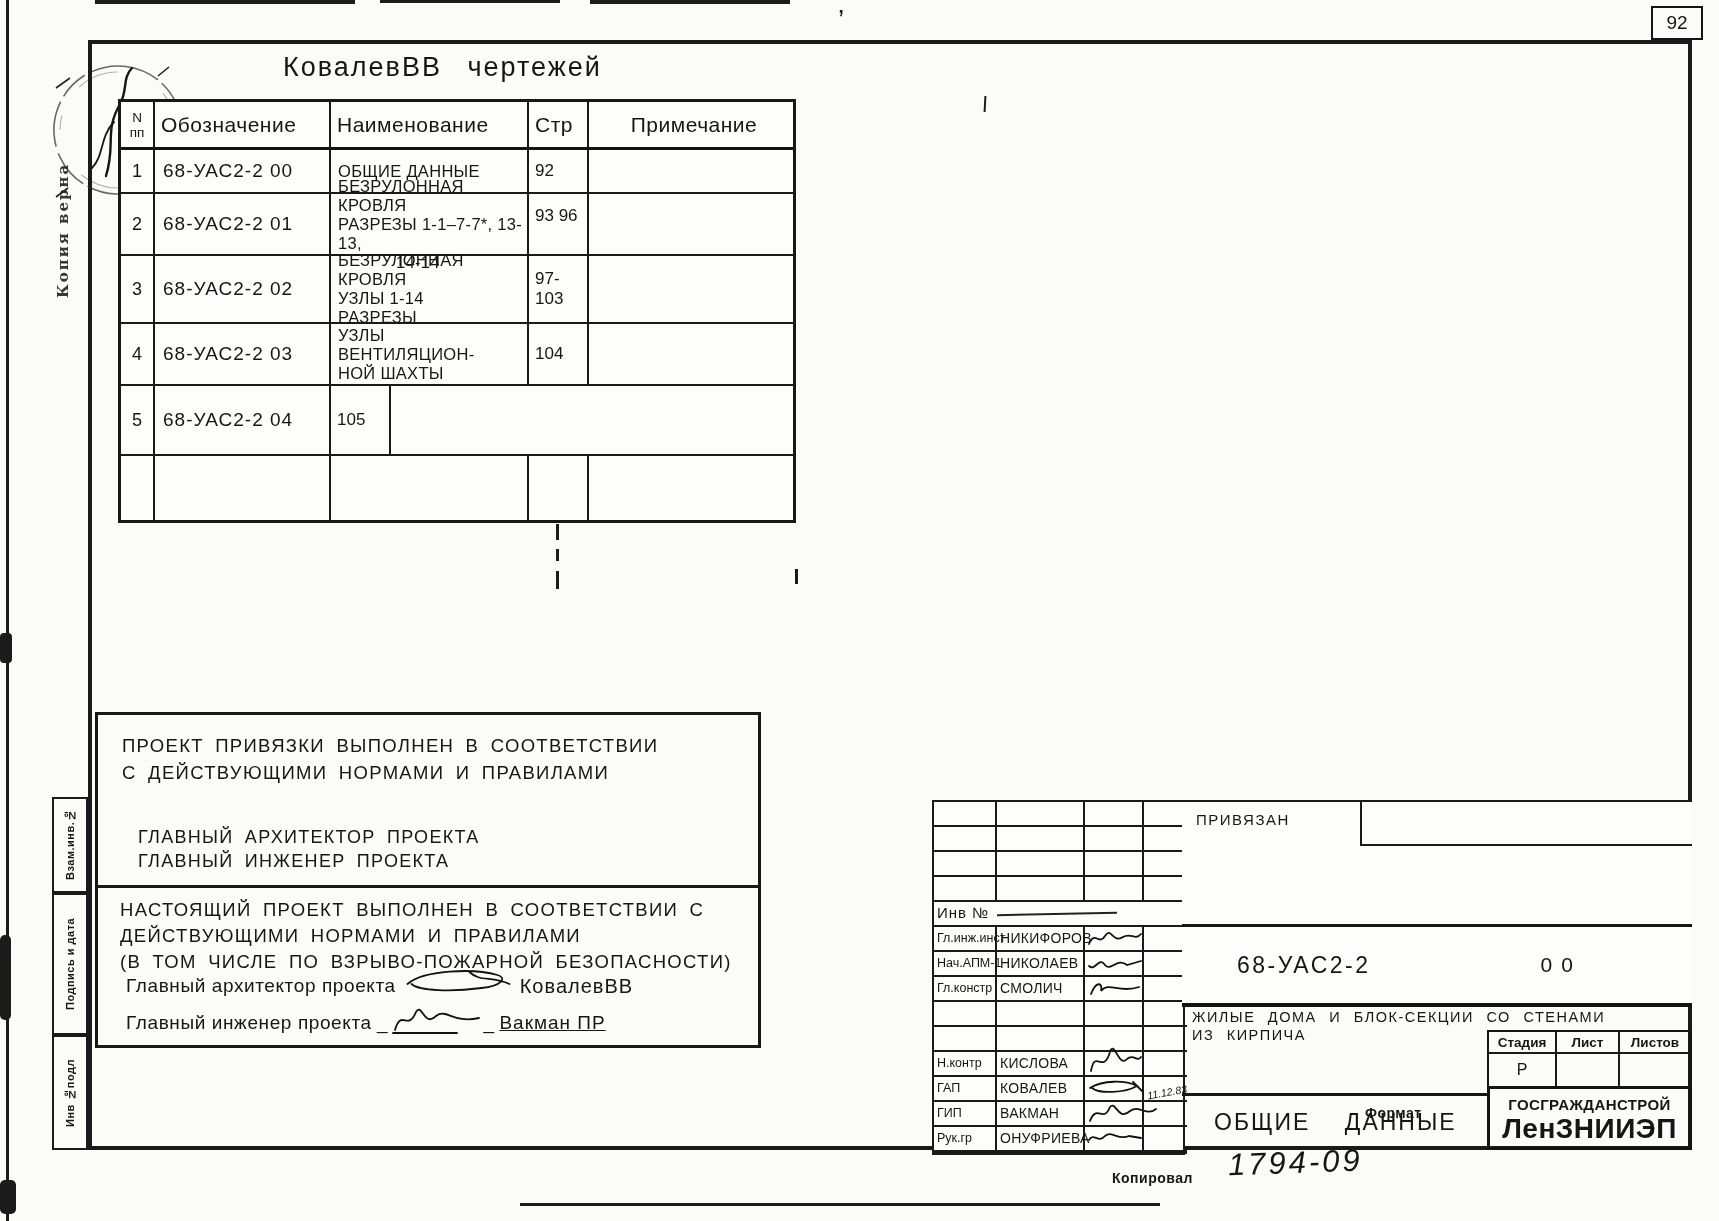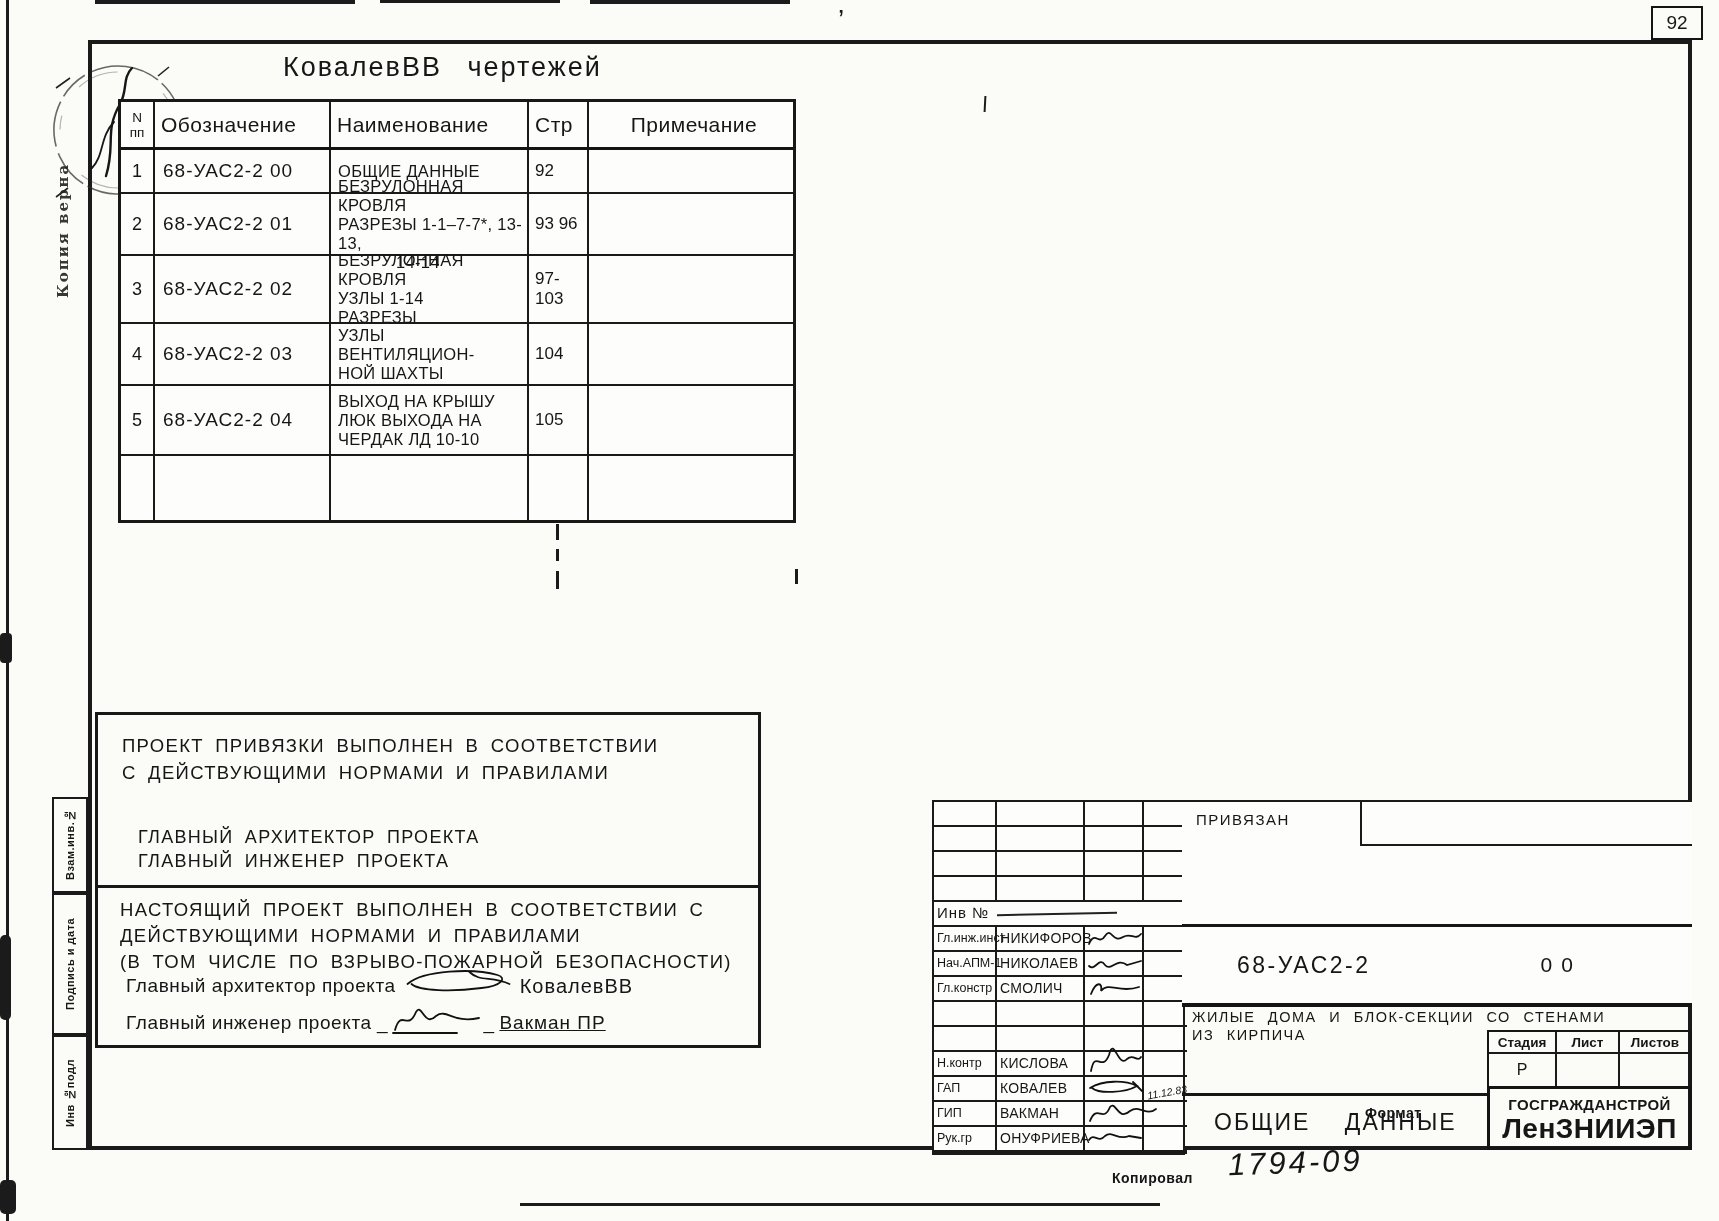--- a/index.html
+++ b/index.html
@@ -159,21 +159,21 @@
     </div>
 
     <div class="tr" style="height:62px">
       <div class="td c-num">2</div>
       <div class="td c-code">68-УАС2-2 01</div>
       <div class="td c-name uc">
         <div>Безрулонная кровля</div>
         <div>Разрезы 1-1–7-7*, 13-13,</div>
         <div class="ind">14-14</div>
       </div>
-      <div class="td c-pages" style="align-items:flex-start;padding-top:20px;text-align:center;">93 96</div>
+      <div class="td c-pages" style="align-items:flex-start;padding-top:12px;text-align:center;">93 96</div>
       <div class="td c-note"></div>
     </div>
 
     <div class="tr" style="height:68px">
       <div class="td c-num">3</div>
       <div class="td c-code">68-УАС2-2 02</div>
       <div class="td c-name uc">
         <div>Безрулонная кровля</div>
         <div>Узлы 1-14</div>
         <div>Разрезы</div>
@@ -189,25 +189,20 @@
         <div>Узлы вентиляцион-</div>
         <div>ной шахты</div>
       </div>
       <div class="td c-pages">104</div>
       <div class="td c-note"></div>
     </div>
 
     <div class="tr" style="height:70px">
       <div class="td c-num">5</div>
       <div class="td c-code">68-УАС2-2 04</div>
-      <div class="td c-name uc">
-        <div>Выход на крышу</div>
-        <div>Люк выхода на</div>
-        <div>чердак ЛД 10-10</div>
-      </div>
       <div class="td c-pages">105</div>
       <div class="td c-note"></div>
     </div>
 
     <div class="tr" style="height:64px">
       <div class="td c-num"></div>
       <div class="td c-code"></div>
       <div class="td c-name"></div>
       <div class="td c-pages"></div>
       <div class="td c-note"></div>

